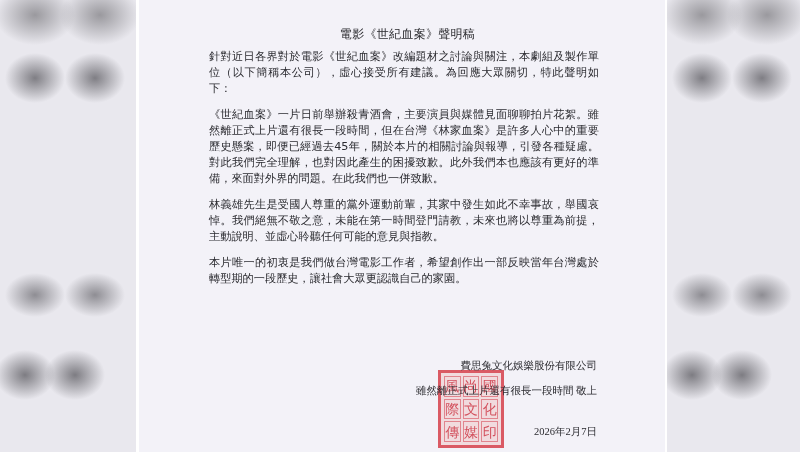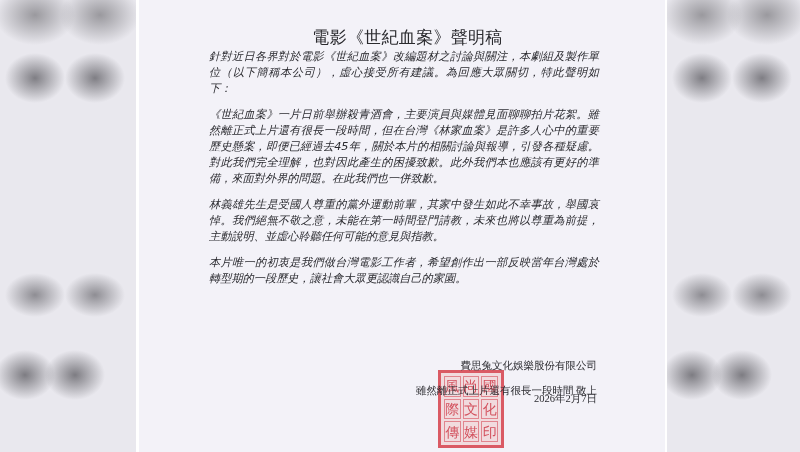--- a/index.html
+++ b/index.html
@@ -23,33 +23,33 @@
   }
   .bg-left { left: 0; }
   .bg-right { right: 0; width: 133px; }
   .paper {
     position: absolute; left: 136px; top: 0; width: 531px; height: 452px;
     background: #f3f2f8;
     box-shadow: inset 3px 0 0 #ffffff, inset -2px 0 0 #ffffff;
   }
   .title {
     position: absolute; left: 0; right: 0; top: 26px;
-    text-align: center; font-size: 17px; color: #2a2a2e; letter-spacing: 0.3px; padding-left: 12px;
+    text-align: center; font-size: 12px; color: #2a2a2e; letter-spacing: 0.3px; padding-left: 12px;
   }
   .body-text {
     position: absolute; left: 73px; top: 49px; width: 390px;
-    font-size: 11.2px; line-height: 16px; color: #2b2b30; font-style: italic;
+    font-size: 11.2px; line-height: 16px; color: #2b2b30;
   }
   .para { margin: 0 0 10px 0; text-align: justify; }
   .sign {
     position: absolute; right: 70px; font-size: 10.5px; color: #2b2b30; text-align: right; font-family: Liberation Serif, serif;
   }
   .sign1 { top: 359px; }
   .sign2 { top: 384px; }
-  .sign3 { top: 392px; }
+  .sign3 { top: 425px; }
   .stamp {
     position: absolute; left: 302px; top: 370px; width: 66px; height: 78px;
     background: #f1d9dc;
     border: 3px solid #d84a55;
     box-sizing: border-box;
     display: grid; grid-template-columns: 1fr 1fr 1fr; grid-template-rows: 1fr 1fr 1fr;
     padding: 3px; gap: 2px;
     opacity: 0.9;
   }
   .stamp span {

